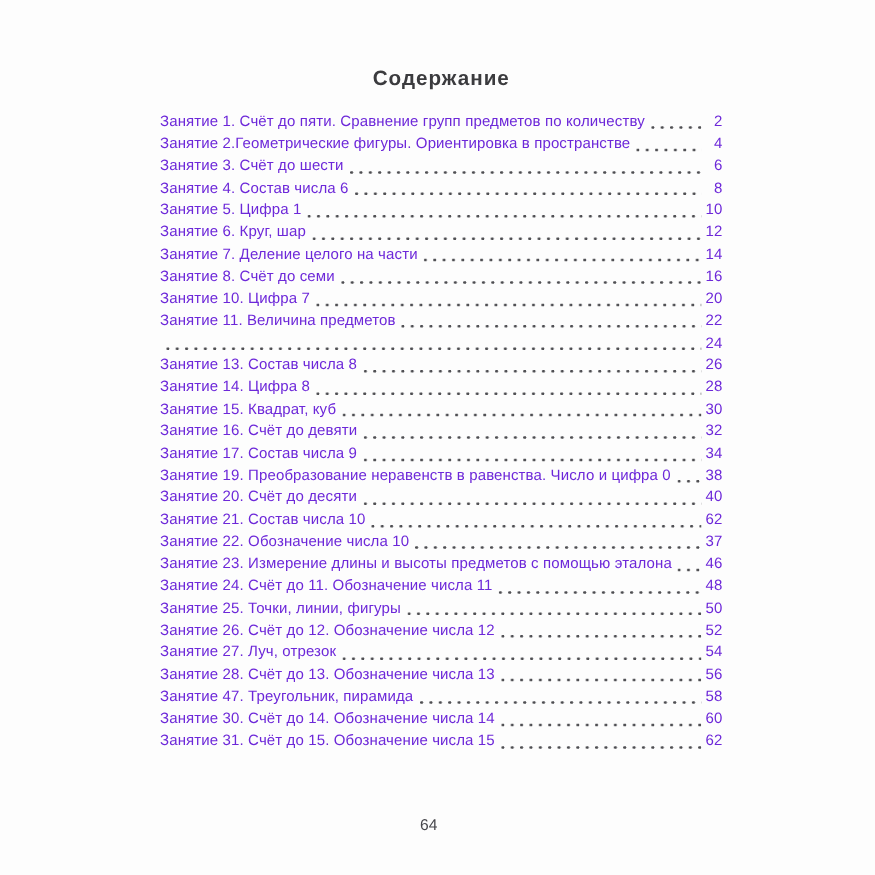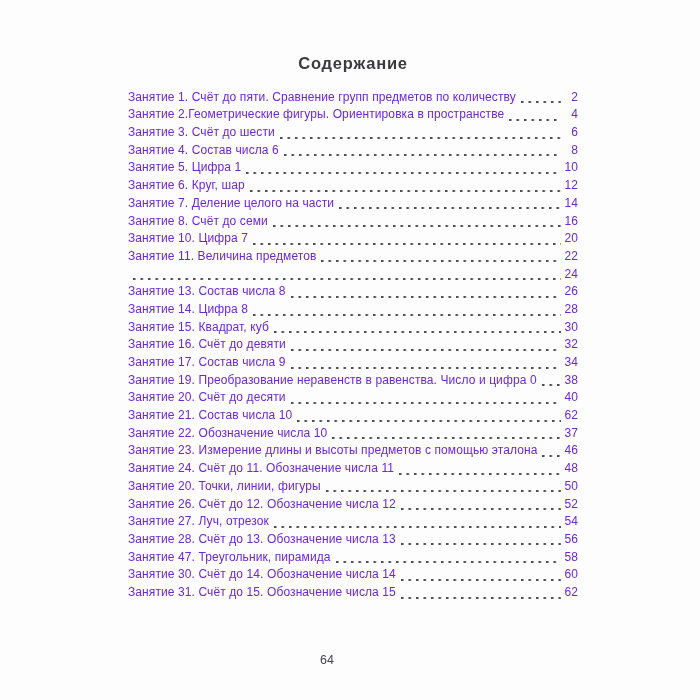--- a/index.html
+++ b/index.html
@@ -59,21 +59,21 @@
   }
   .toc-entry-page {
     white-space: nowrap;
     flex: 0 0 auto;
     min-width: 14px;
     text-align: right;
   }
   .page-number-footer {
     position: absolute;
     top: 653px;
-    left: 102px;
+    left: 118px;
     width: 450px;
     text-align: center;
     font-size: 12.5px;
     color: #47474c;
   }
 </style>
 </head>
 <body>
 
 <div class="book-page">
@@ -208,21 +208,21 @@
     <span class="toc-entry-page">46</span>
   </div>
 
   <div class="toc-row">
     <span class="toc-entry-title">Занятие 24. Счёт до 11. Обозначение числа 11</span>
     <span class="dot-leader"></span>
     <span class="toc-entry-page">48</span>
   </div>
 
   <div class="toc-row">
-    <span class="toc-entry-title">Занятие 20. Точки, линии, фигуры</span>
+    <span class="toc-entry-title">Занятие 25. Точки, линии, фигуры</span>
     <span class="dot-leader"></span>
     <span class="toc-entry-page">50</span>
   </div>
 
   <div class="toc-row">
     <span class="toc-entry-title">Занятие 26. Счёт до 12. Обозначение числа 12</span>
     <span class="dot-leader"></span>
     <span class="toc-entry-page">52</span>
   </div>
 

